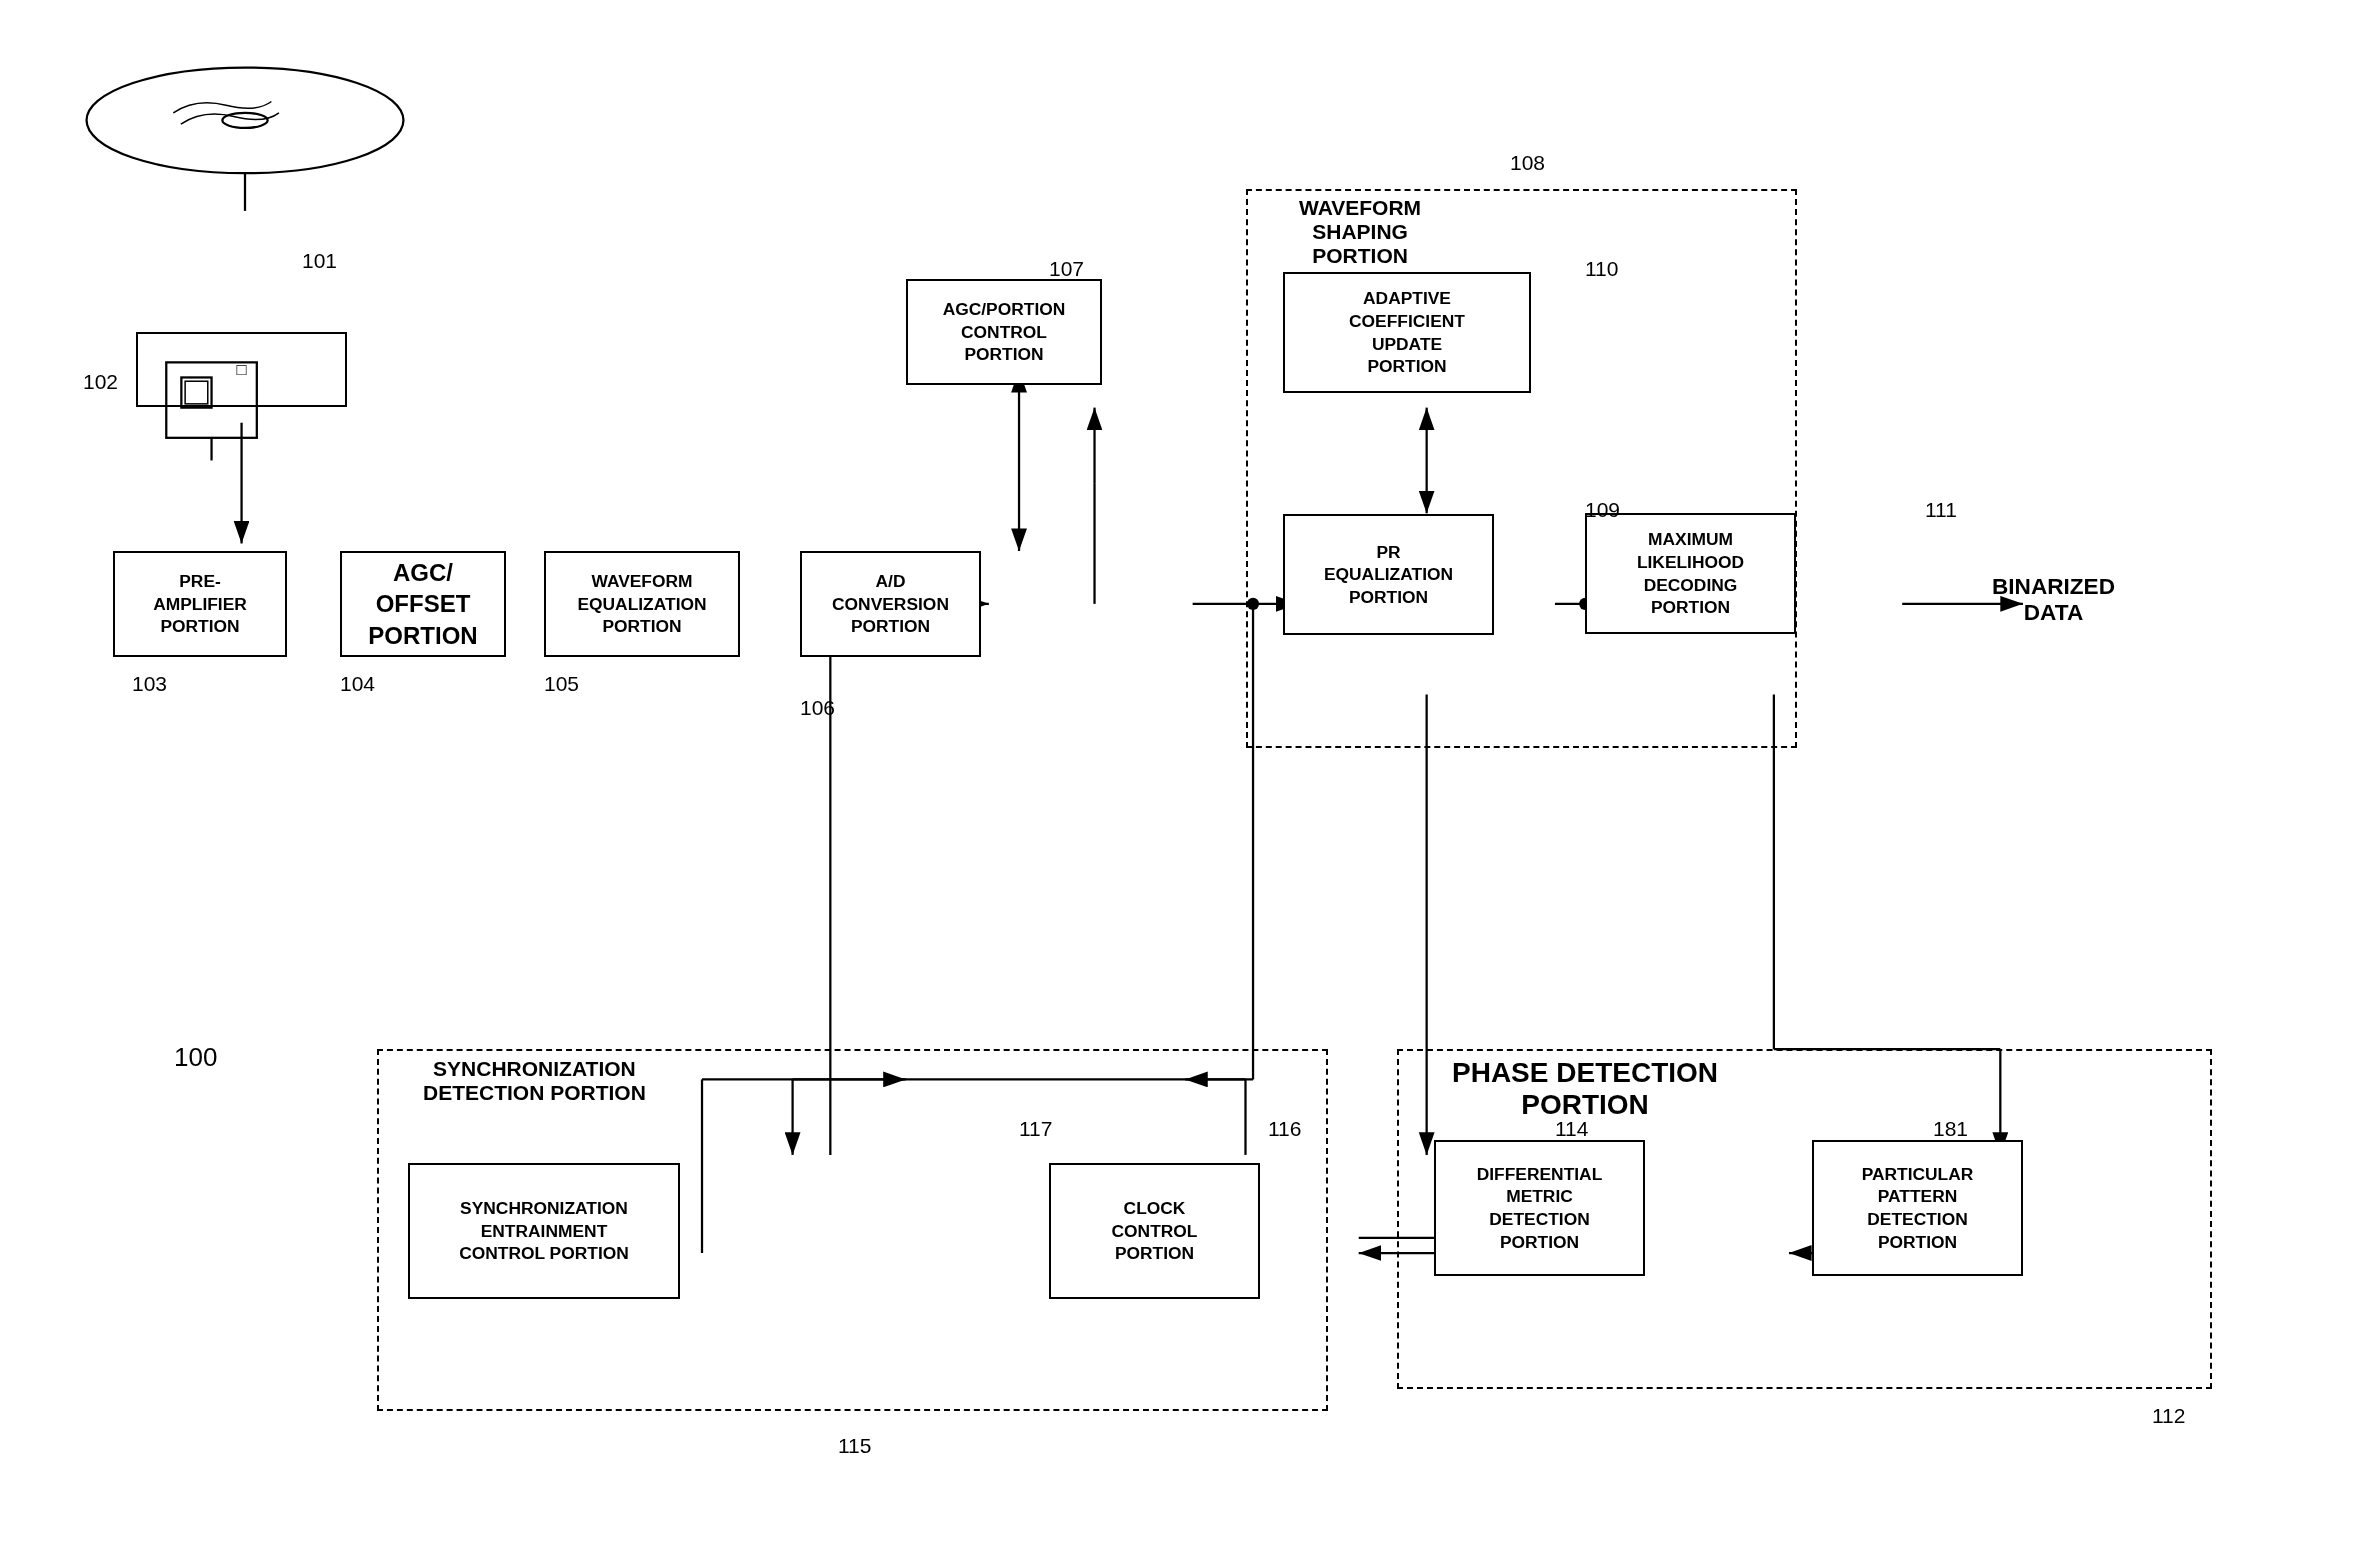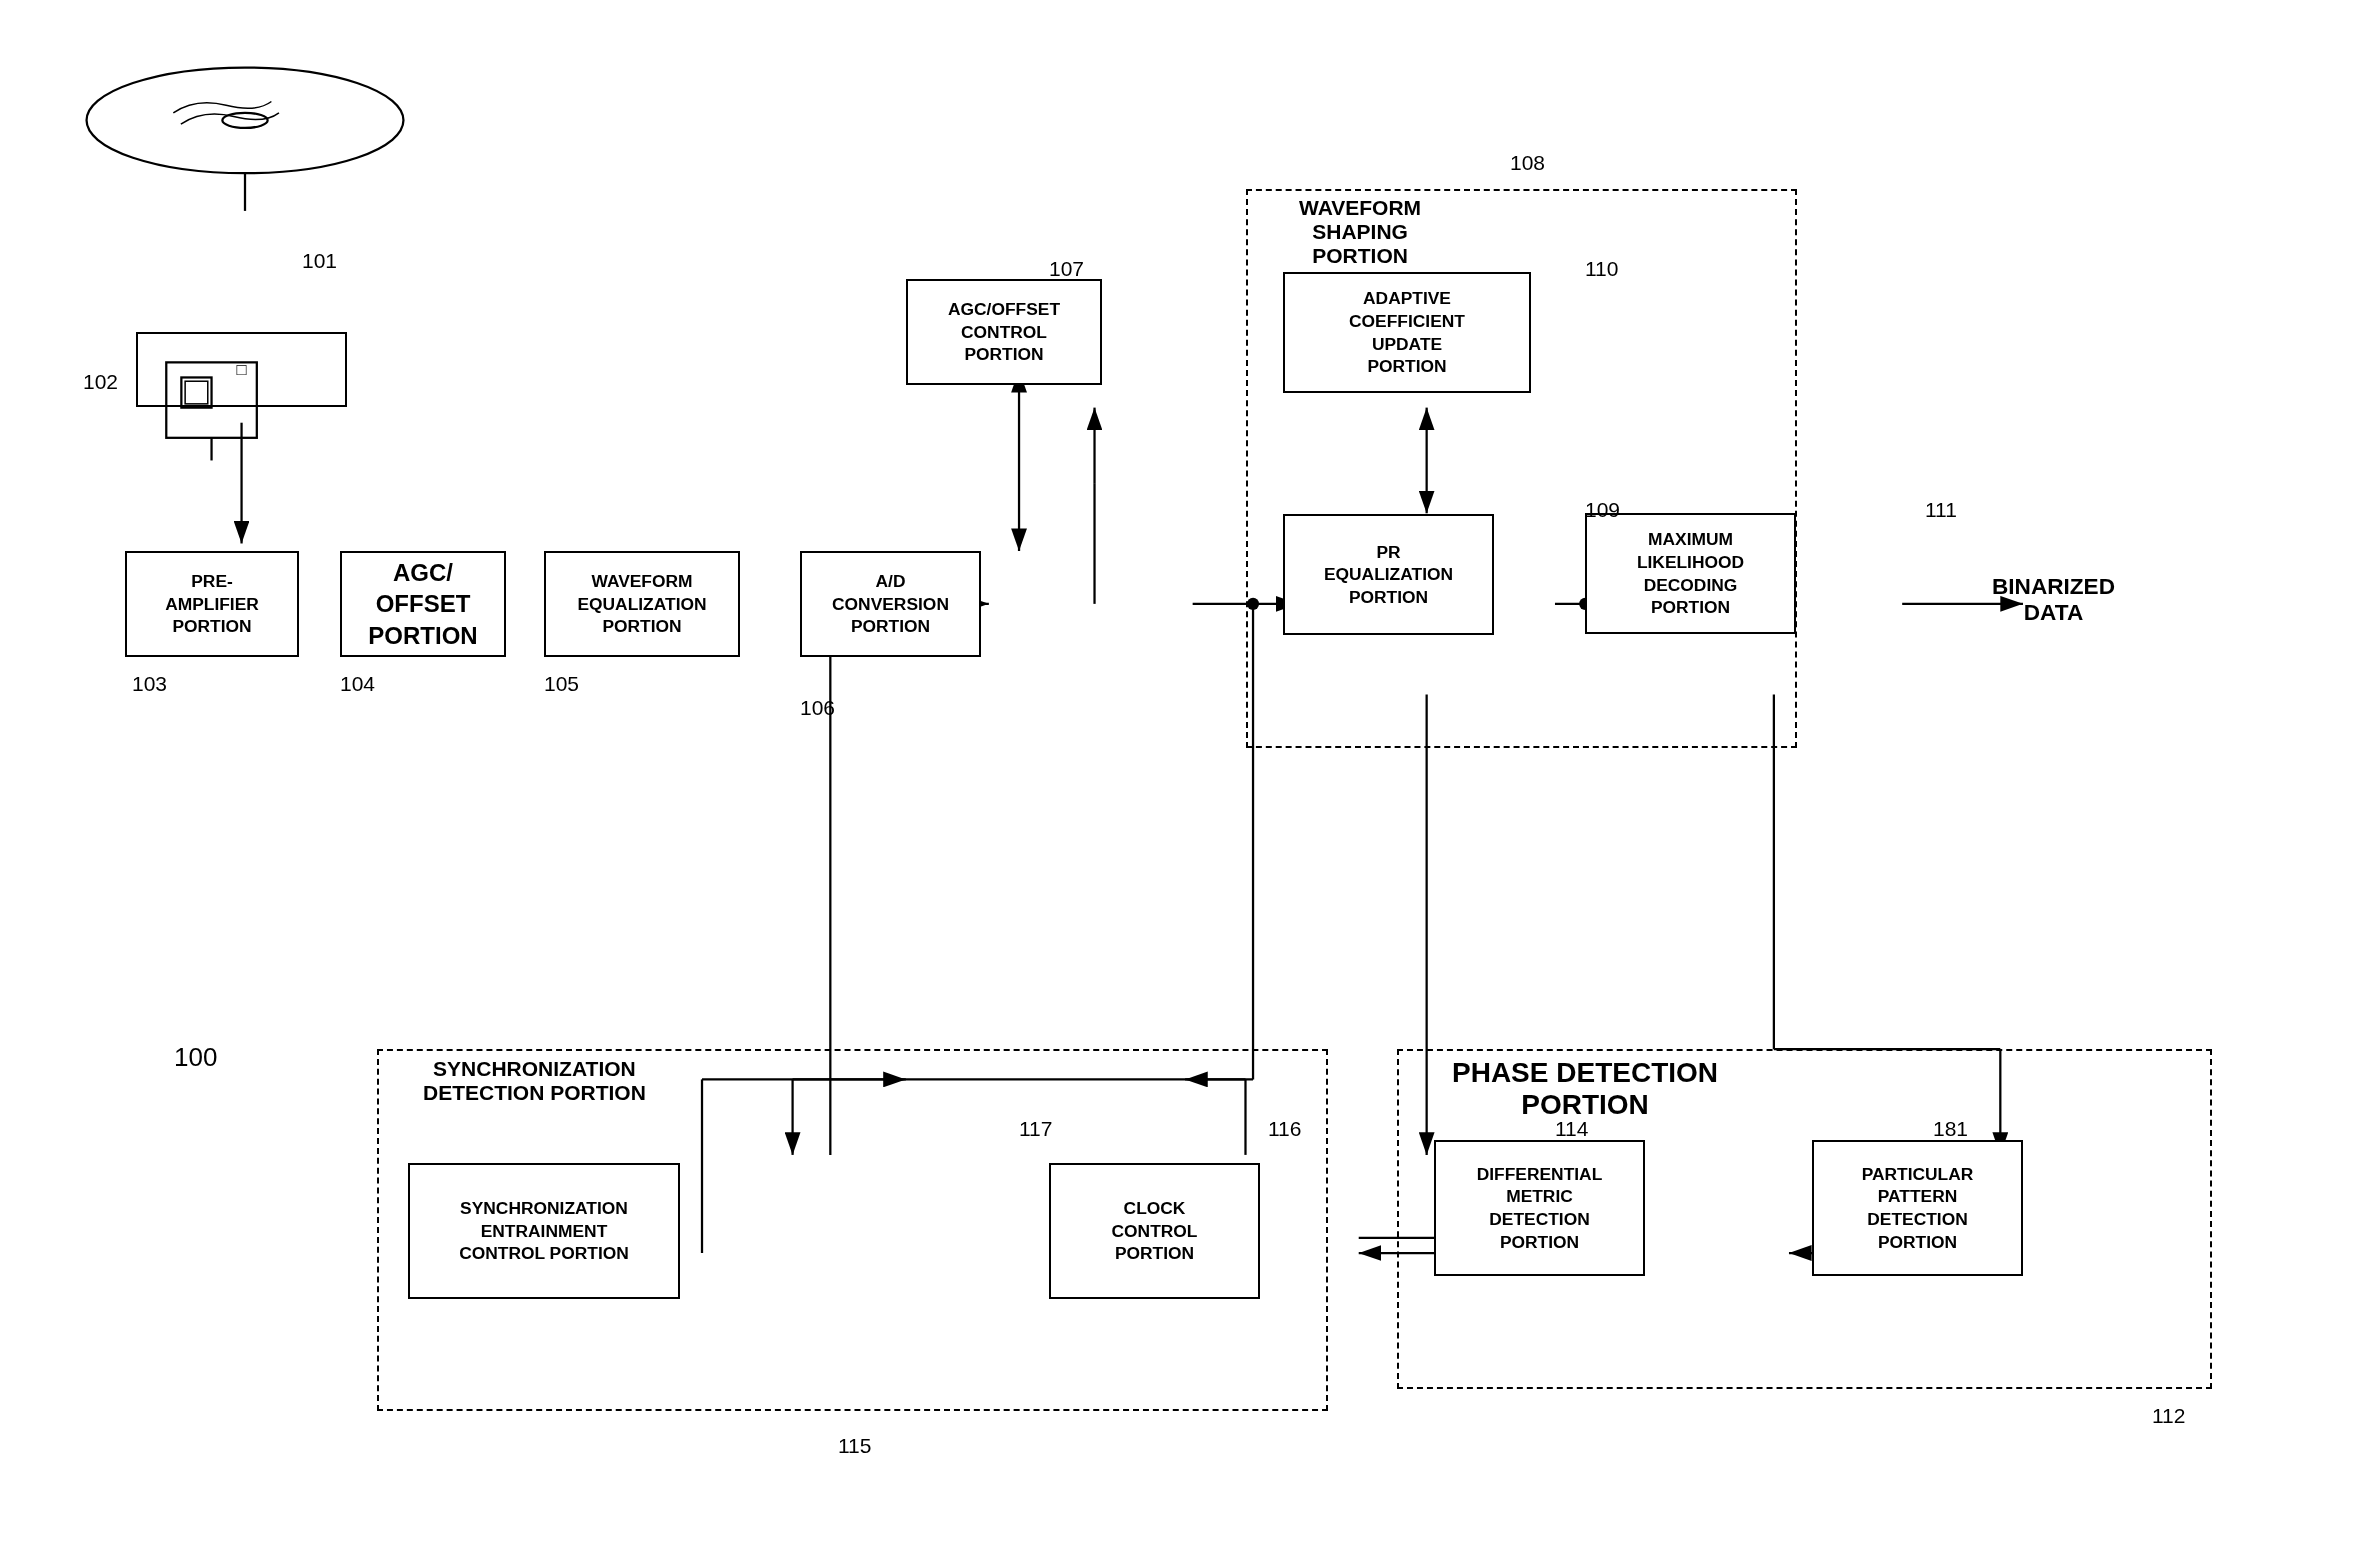--- a/index.html
+++ b/index.html
@@ -144,21 +144,21 @@
   <svg style="position:absolute;top:302px;left:121px;width:166px;height:166px;" viewBox="0 0 220 220" width="166" height="166">
 
     <rect x="60" y="80" width="120" height="100" fill="none" stroke="#000" stroke-width="3"></rect>
 
     <rect x="80" y="100" width="40" height="40" fill="none" stroke="#000" stroke-width="3"></rect>
     <rect x="85" y="105" width="30" height="30" fill="none" stroke="#000" stroke-width="2"></rect>
 
     <line x1="120" y1="180" x2="120" y2="210" stroke="#000" stroke-width="3"></line>
   </svg>
 
-  <div class="box" style="left:125px;top:551px;width:174px;height:106px;font-size:17.4px;">
+  <div class="box" style="left:113px;top:551px;width:174px;height:106px;font-size:17.4px;">
     <span style="white-space:pre-line;">PRE-
 AMPLIFIER
 PORTION</span>
   </div>
 
   <div class="box" style="left:340px;top:551px;width:166px;height:106px;font-size:24px;">
     <span style="white-space:pre-line;">AGC/
 OFFSET
 PORTION</span>
   </div>
@@ -169,21 +169,21 @@
 PORTION</span>
   </div>
 
   <div class="box" style="left:800px;top:551px;width:181px;height:106px;font-size:17.4px;">
     <span style="white-space:pre-line;">A/D
 CONVERSION
 PORTION</span>
   </div>
 
   <div class="box" style="left:906px;top:279px;width:196px;height:106px;font-size:17.4px;">
-    <span style="white-space:pre-line;">AGC/OFFSET
+    <span style="white-space:pre-line;">AGC/PORTION
 CONTROL
 PORTION</span>
   </div>
 
   <div class="dashed-box" style="left:1246px;top:189px;width:551px;height:559px;">
   </div>
 
   <div class="label" style="left:1299px;top:196px;font-size:21px;">
     <span style="white-space:pre-line;">WAVEFORM
 SHAPING

